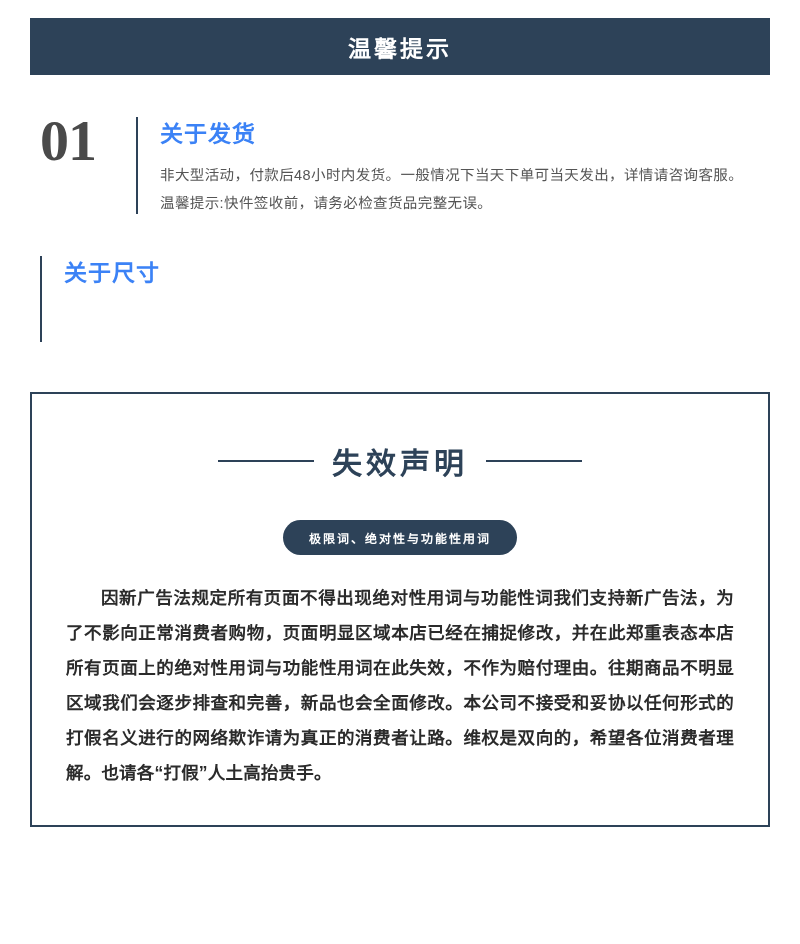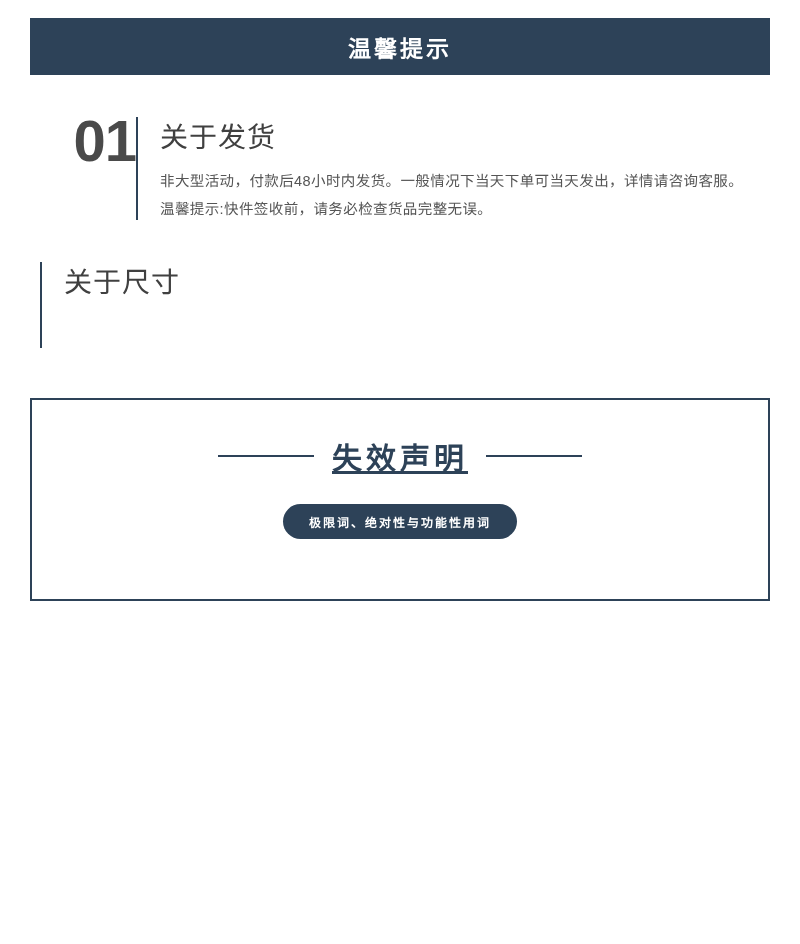--- a/index.html
+++ b/index.html
@@ -49,40 +49,40 @@
   }
   .notice:last-child { margin-bottom: 0; }
 
   .notice-num {
     width: 96px;
     flex: 0 0 96px;
     font-size: 58px;
     line-height: 0.95;
     font-weight: bold;
     color: #4a4a4a;
-    text-align: right;
+    text-align: left;
     letter-spacing: -1px;
-    font-family: Liberation Sans, sans-serif;
+    font-family: Liberation Serif, serif;
   }
   .notice-divider {
     width: 2px;
     flex: 0 0 2px;
     align-self: stretch;
     background: #2d4258;
     margin: 4px 22px 4px 0;
     min-height: 86px;
   }
   .notice-body {
     flex: 1 1 auto;
     padding-top: 2px;
   }
   .notice-head {
-    font-size: 28px;
-    font-weight: normal;
-    color: #404040;
+    font-size: 23px;
+    font-weight: bold;
+    color: #3b82f6;
     margin-bottom: 12px;
     letter-spacing: 1px;
   }
   .notice-text {
     font-size: 14.5px;
     line-height: 1.95;
     color: #555;
     letter-spacing: 0.4px;
   }
 
@@ -102,22 +102,21 @@
   .rule {
     height: 2px;
     background: #2d4258;
     width: 96px;
   }
   .statement-title {
     font-size: 30px;
     font-weight: bold;
     color: #2d4258;
     letter-spacing: 4px;
-    margin: 4px 18px;
-    text-decoration: underline;
+    margin: 15px 18px;
   }
   .statement-sub-wrap {
     display: flex;
     justify-content: center;
     margin-bottom: 26px;
   }
   .statement-sub {
     background: #2d4258;
     color: #ffffff;
     font-size: 12px;
@@ -168,15 +167,16 @@
 
   <div class="statement">
     <div class="statement-title-row">
       <div class="rule"></div>
       <div class="statement-title">失效声明</div>
       <div class="rule"></div>
     </div>
     <div class="statement-sub-wrap">
       <div class="statement-sub">极限词、绝对性与功能性用词</div>
     </div>
+    <div class="statement-body">因新广告法规定所有页面不得出现绝对性用词与功能性词我们支持新广告法，为了不影向正常消费者购物，页面明显区域本店已经在捕捉修改，并在此郑重表态本店所有页面上的绝对性用词与功能性用词在此失效，不作为赔付理由。往期商品不明显区域我们会逐步排查和完善，新品也会全面修改。本公司不接受和妥协以任何形式的打假名义进行的网络欺诈请为真正的消费者让路。维权是双向的，希望各位消费者理解。也请各“打假”人土高抬贵手。</div>
   </div>
 
 </div>
 
 </body></html>

